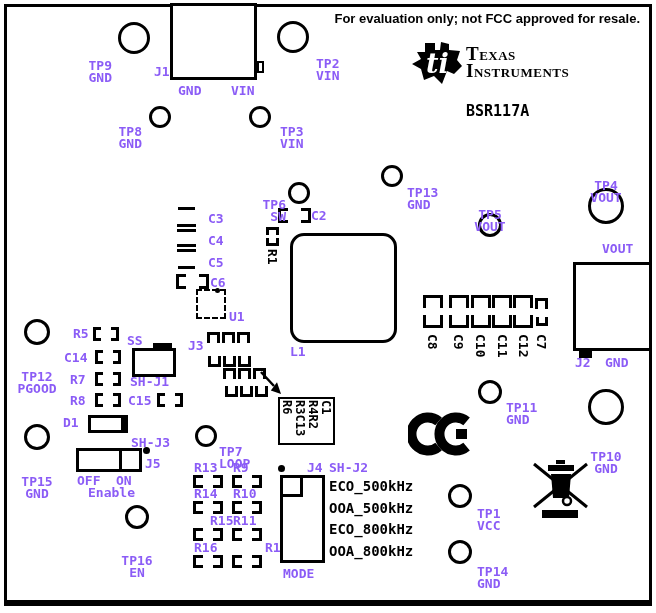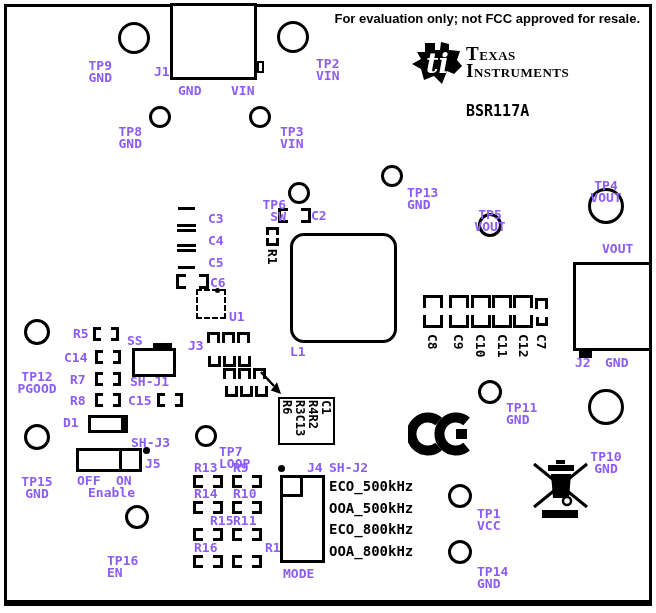--- a/index.html
+++ b/index.html
@@ -274,21 +274,21 @@
   <div class="pcb" style="left:7px;top:347px;width:60px;text-align:center;">
     <span>TP12</span><span>PGOOD</span></div>
   <div class="pcb" style="left:219px;top:422px;">
     <span>TP7</span><span>LOOP</span></div>
   <div class="pcb" style="left:506px;top:378px;">
     <span>TP11</span><span>GND</span></div>
   <div class="pcb" style="left:576px;top:427px;width:60px;text-align:center;">
     <span>TP10</span><span>GND</span></div>
   <div class="pcb" style="left:7px;top:452px;width:60px;text-align:center;">
     <span>TP15</span><span>GND</span></div>
-  <div class="pcb" style="left:107px;top:531px;width:60px;text-align:left;">
+  <div class="pcb" style="left:107px;top:531px;width:60px;text-align:center;">
     <span>TP16</span><span>EN</span></div>
   <div class="pcb" style="left:477px;top:484px;">
     <span>TP1</span><span>VCC</span></div>
   <div class="pcb" style="left:477px;top:542px;">
     <span>TP14</span><span>GND</span></div>
 
   <svg class="abs" style="left:408px;top:411px;" width="70" height="46" viewBox="0 0 70 46">
     <path d="M30.6 10.4 A16.5 16.5 0 1 0 30.6 35.6" fill="none" stroke="#000" stroke-width="10"></path>
     <path d="M58.6 10.4 A16.5 16.5 0 1 0 58.6 35.6" fill="none" stroke="#000" stroke-width="10"></path>
     <line x1="48" y1="23" x2="59" y2="23" stroke="#000" stroke-width="10"></line>

